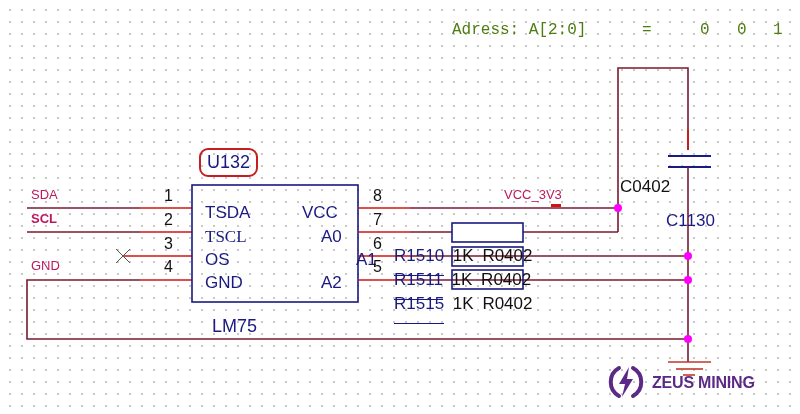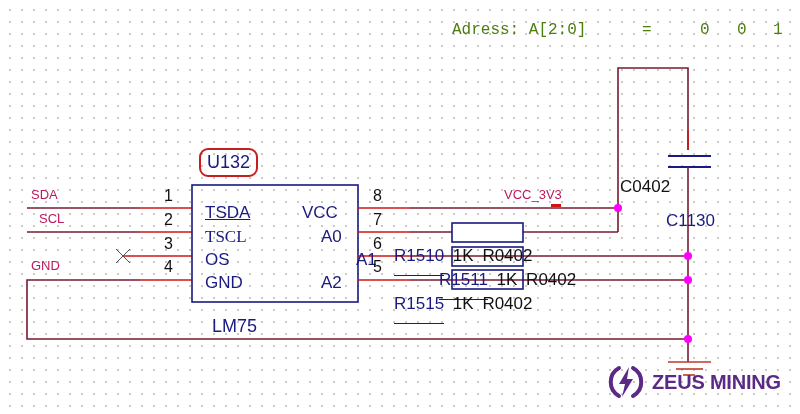--- a/index.html
+++ b/index.html
@@ -14,21 +14,21 @@
   svg.schem { position:absolute; left:0; top:0; }
   .lbl { position:absolute; white-space:nowrap; line-height:1; }
   .net { color:#be185d; font-size:13px; }
   .pinnum { color:#111; font-size:16px; }
   .pinname { color:#1a1a80; font-size:17px; }
   .black { color:#111; font-size:17px; }
   .mono { font-family: "Liberation Mono", monospace; font-size:16px; color:#4d7c0f; }
   .refbox { position:absolute; border:2px solid #c41e1e; padding:2px 6px; color:#1a1a80; font-size:18px; }
   .under { border-bottom:1.6px solid #1a1a80; padding-bottom:10px; }
   .logo { position:absolute; left:606px; top:362px; display:flex; align-items:center; }
-  .logo-text { color:#5b2a86; font-weight:bold; font-size:20px; line-height:17px; margin-left:6px; letter-spacing:-0.2px; }
+  .logo-text { color:#5b2a86; font-weight:bold; font-size:16px; line-height:17px; margin-left:6px; letter-spacing:-0.2px; }
 </style>
 </head>
 <body>
 
 <svg class="schem" width="800" height="414">
 
   <line x1="27" y1="208" x2="140" y2="208" stroke="#7a1a30" stroke-width="1.6"></line>
   <line x1="140" y1="208" x2="192" y2="208" stroke="#d01414" stroke-width="1.6"></line>
   <line x1="27" y1="232" x2="140" y2="232" stroke="#7a1a30" stroke-width="1.6"></line>
   <line x1="140" y1="232" x2="192" y2="232" stroke="#d01414" stroke-width="1.6"></line>
@@ -84,29 +84,29 @@
 <div class="lbl mono" style="left:642px; top:22px;">=</div>
 <div class="lbl mono" style="left:700px; top:22px;">0</div>
 <div class="lbl mono" style="left:737px; top:22px;">0</div>
 <div class="lbl mono" style="left:773px; top:22px;">1</div>
 
 <div class="refbox" style="left:199px; top:148px;border-radius:9px;">
   <span>U132</span>
 </div>
 
 <div class="lbl net" style="left:31px; top:188px;">SDA</div>
-<div class="lbl net" style="left:39px; top:212px;">SCL</div>
+<div class="lbl net" style="left:31px; top:212px;font-weight:bold;">SCL</div>
 <div class="lbl net" style="left:31px; top:259px;">GND</div>
 
 <div class="lbl pinnum" style="left:164px; top:188px;">1</div>
 <div class="lbl pinnum" style="left:164px; top:212px;">2</div>
 <div class="lbl pinnum" style="left:164px; top:236px;">3</div>
 <div class="lbl pinnum" style="left:164px; top:259px;">4</div>
 
-<div class="lbl pinname" style="left:205px; top:204px;text-decoration:underline;">TSDA</div>
+<div class="lbl pinname" style="left:205px; top:204px;">TSDA</div>
 <div class="lbl pinname" style="left:205px; top:228px;font-family:Liberation Serif, serif;">TSCL</div>
 <div class="lbl pinname" style="left:205px; top:251px;text-align:right;">OS</div>
 <div class="lbl pinname" style="left:205px; top:274px;">GND</div>
 
 <div class="lbl pinname" style="left:302px; top:204px;">VCC</div>
 <div class="lbl pinname" style="left:321px; top:228px;">A0</div>
 <div class="lbl pinname" style="left:321px; top:251px;margin-left:35px;">A1</div>
 <div class="lbl pinname" style="left:321px; top:274px;">A2</div>
 
 <div class="lbl pinnum" style="left:373px; top:188px;">8</div>
@@ -120,21 +120,21 @@
 
 <div class="lbl black" style="left:620px; top:178px;">C0402</div>
 <div class="lbl pinname" style="left:666px; top:212px;">C1130</div>
 
 <div class="lbl black" style="left:394px; top:247px;">
   <span class="under" style="color:#1a1a80;">R1510</span>
   <span style="margin-left:4px;">1K</span>
   <span style="margin-left:4px;">R0402</span>
 </div>
 <div class="lbl black" style="left:394px; top:271px;">
-  <span class="under" style="color:#1a1a80;margin-left:45px;">R1511</span>
+  <span class="under" style="color:#1a1a80;">R1511</span>
   <span style="margin-left:4px;">1K</span>
   <span style="margin-left:4px;">R0402</span>
 </div>
 <div class="lbl black" style="left:394px; top:295px;">
   <span class="under" style="color:#1a1a80;">R1515</span>
   <span style="margin-left:4px;">1K</span>
   <span style="margin-left:4px;">R0402</span>
 </div>
 
 <div class="logo">

